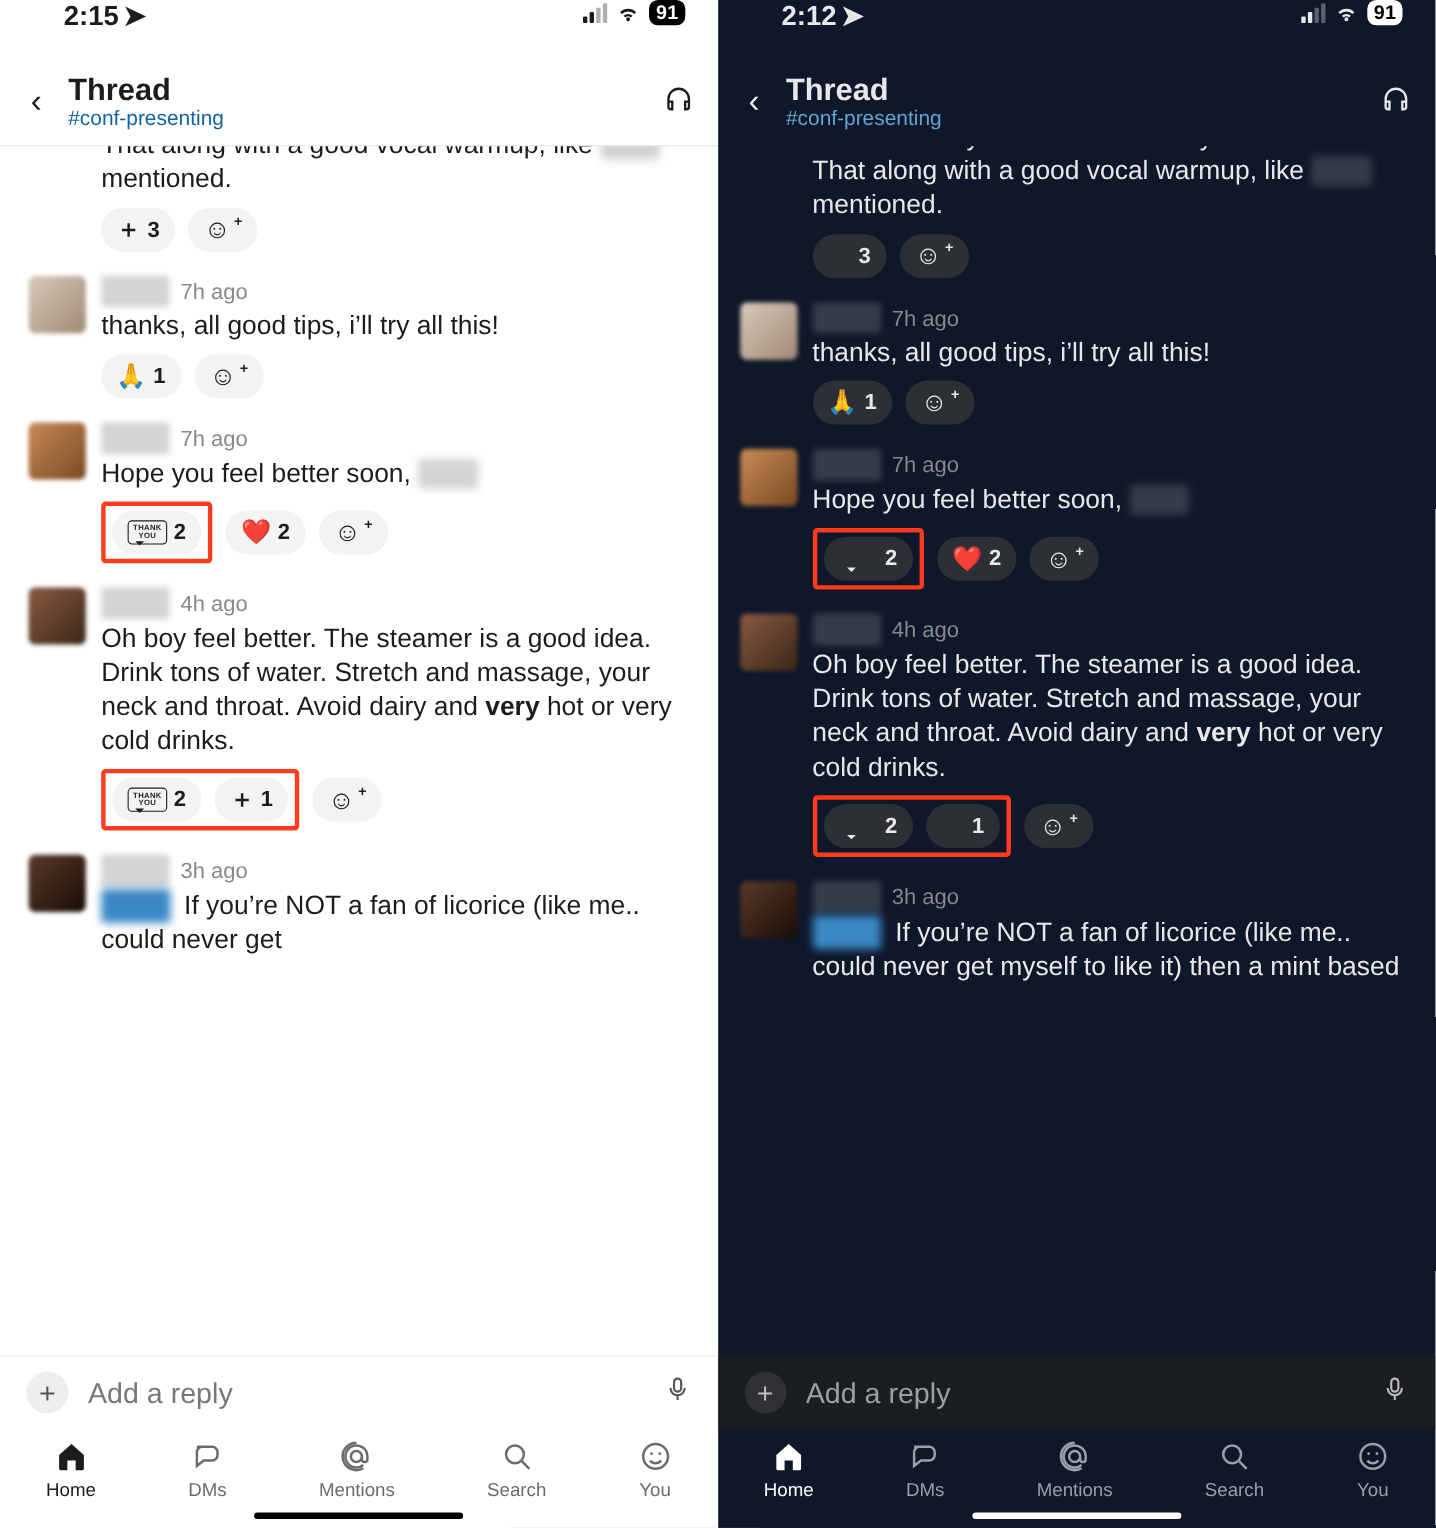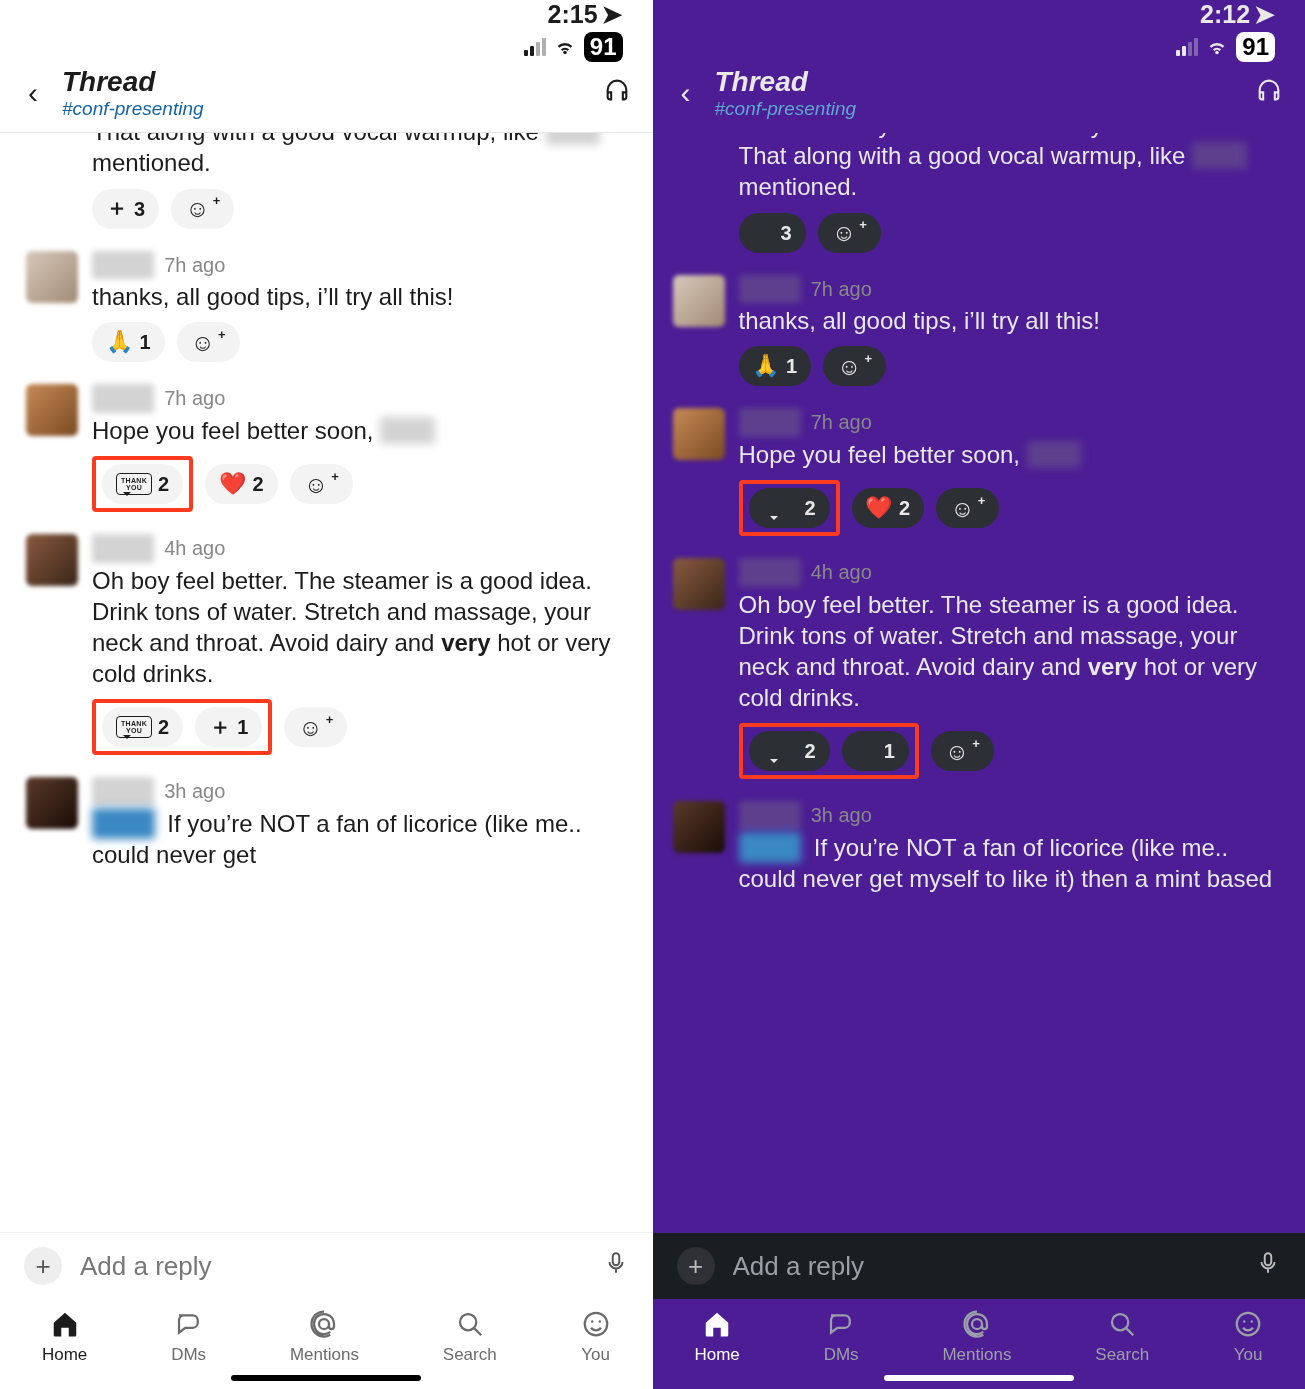--- a/index.html
+++ b/index.html
@@ -1,42 +1,42 @@
 <!DOCTYPE html>
 <html><head>
 <meta charset="utf-8">
 <style>
   * { box-sizing: border-box; margin: 0; padding: 0; }
   html, body { font-family: -apple-system, BlinkMacSystemFont, "Segoe UI", Helvetica, Arial, sans-serif; }
   body { width: 1305px; height: 1389px; display:flex; background:#888; }
 
   .pane { flex:1; position:relative; display:flex; flex-direction:column; overflow:hidden; }
   .light { background:#fff; color:#1d1c1d; }
-  .dark  { background:#4c1d95; color:#e8e8e8; }
-
-  
-  .statusbar { height:62px; display:flex; align-items:flex-end; justify-content:space-between; padding:0 30px 0 58px; font-size:25px; font-weight:700;flex-direction:column; }
+  .dark  { background:#0f172a; color:#e8e8e8; }
+
+  
+  .statusbar { height:62px; display:flex; align-items:flex-start; justify-content:space-between; padding:0 30px 0 58px; font-size:25px; font-weight:700; }
   .statusbar .right { display:flex; align-items:center; gap:8px; }
-  .battery-pill { display:inline-flex; align-items:center; justify-content:center; border-radius:8px; padding:1px 6px; font-size:24px; font-weight:700; }
+  .battery-pill { display:inline-flex; align-items:center; justify-content:center; border-radius:8px; padding:1px 6px; font-size:18px; font-weight:700; }
   .light .battery-pill { background:#000; color:#fff; }
   .dark  .battery-pill { background:#fff; color:#000; }
   .signal-bars { display:inline-flex; align-items:flex-end; gap:2px; height:18px; }
   .signal-bars span { width:4px; background:currentColor; border-radius:1px; opacity:.35; }
   .signal-bars span:nth-child(1){height:6px;opacity:1}
   .signal-bars span:nth-child(2){height:10px;opacity:1}
   .signal-bars span:nth-child(3){height:14px}
   .signal-bars span:nth-child(4){height:18px}
   .wifi-icon svg { width:22px; height:22px; display:block;}
   .loc-arrow { margin-left:4px; }
 
   
   .threadhdr { display:flex; align-items:center; gap:18px; padding:4px 22px 12px 22px; border-bottom:1px solid rgba(0,0,0,0); }
   .light .threadhdr { border-color:#e6e6e6; }
   .back-chevron { font-size:30px; padding:2px 6px; }
-  .hdr-titles { flex:1;font-style:italic; }
+  .hdr-titles { flex:1; }
   .hdr-title { font-size:28px; font-weight:800; }
   .hdr-chan { font-size:19px; color:#1264a3; font-weight:400; }
   .dark .hdr-chan { color:#5fa6d1; }
   .headphones { font-size:26px; }
 
   
   .messages { flex:1; overflow:hidden; }
   .msg { display:flex; gap:14px; padding:10px 20px 4px 26px; }
   .dark .msg { padding-left:20px; }
   .avatar { width:52px; height:52px; border-radius:6px; flex-shrink:0;

